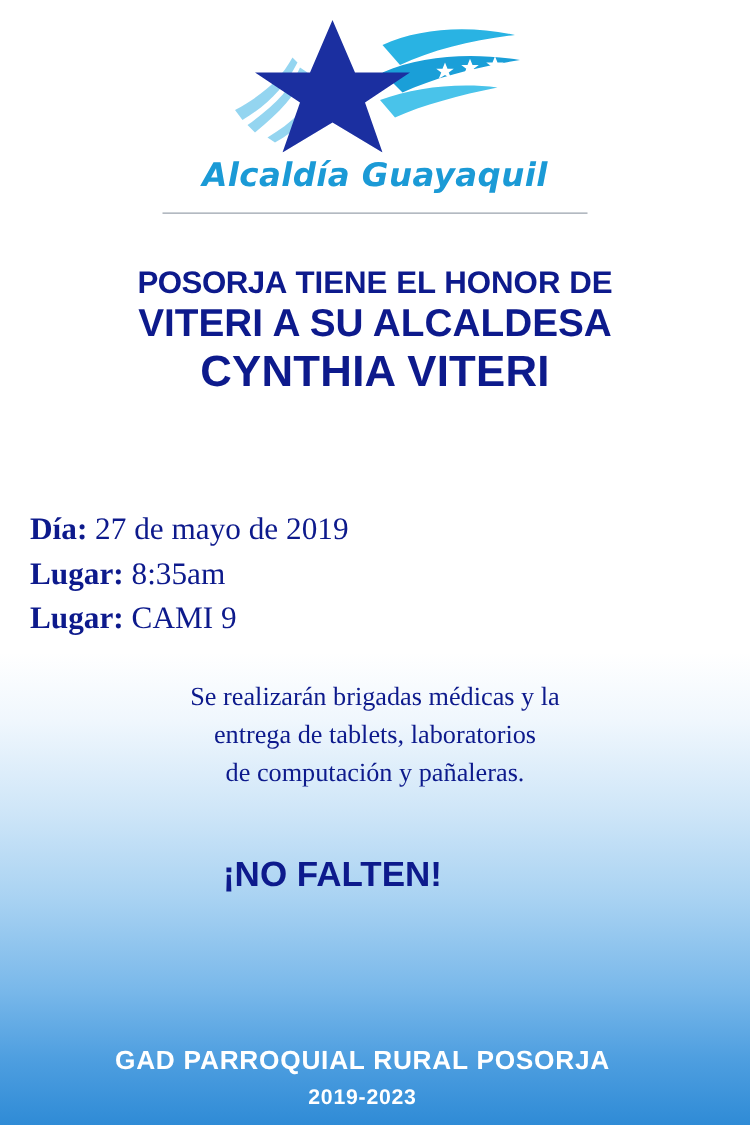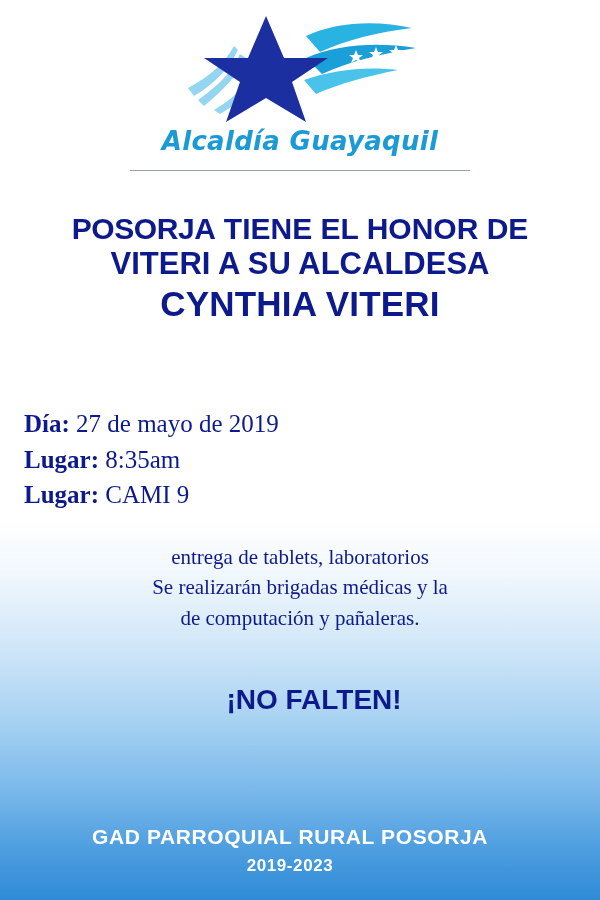--- a/index.html
+++ b/index.html
@@ -69,21 +69,21 @@
     left: 0;
     width: 600px;
     text-align: center;
     color: #0d1a8c;
     line-height: 1.14;
   }
   .headline .l1, .headline .l2, .headline .l3 {
     display: block;
   }
   .headline .l1 {
-    font-size: 30px;
+    font-size: 25px;
     font-weight: bold;
   }
   .headline .l1 .strong {
     font-weight: bold;
     letter-spacing: -0.4px;
   }
   .headline .l1 .light {
     font-weight: bold;
   }
   .headline .l2 {
@@ -137,27 +137,26 @@
   
   .cta {
     position: absolute;
     top: 684px;
     left: 0;
     width: 532px;
     text-align: center;
     font-size: 28px;
     font-weight: bold;
     color: #0d1a8c;
-    padding-left: 48px;
   }
 
   
   .footer {
     position: absolute;
-    bottom: 24px;
+    bottom: 12px;
     left: 0;
     width: 580px;
     text-align: center;
     color: #ffffff;
   }
   .footer .f1 {
     display: block;
     font-size: 21px;
     font-weight: bold;
     letter-spacing: 0.6px;
@@ -221,22 +220,22 @@
       <span class="key">Lugar:</span>
       <span class="val">8:35am</span>
     </div>
     <div class="row">
       <span class="key">Lugar:</span>
       <span class="val">CAMI 9</span>
     </div>
   </div>
 
   <div class="body-text">
+    <span>Se realizarán brigadas médicas y la</span>
     <span>entrega de tablets, laboratorios</span>
-    <span>Se realizarán brigadas médicas y la</span>
     <span>de computación y pañaleras.</span>
   </div>
 
   <div class="cta">¡NO FALTEN!</div>
 
   <div class="footer">
     <span class="f1">GAD PARROQUIAL RURAL POSORJA</span>
     <span class="f2">2019-2023</span>
   </div>
 

